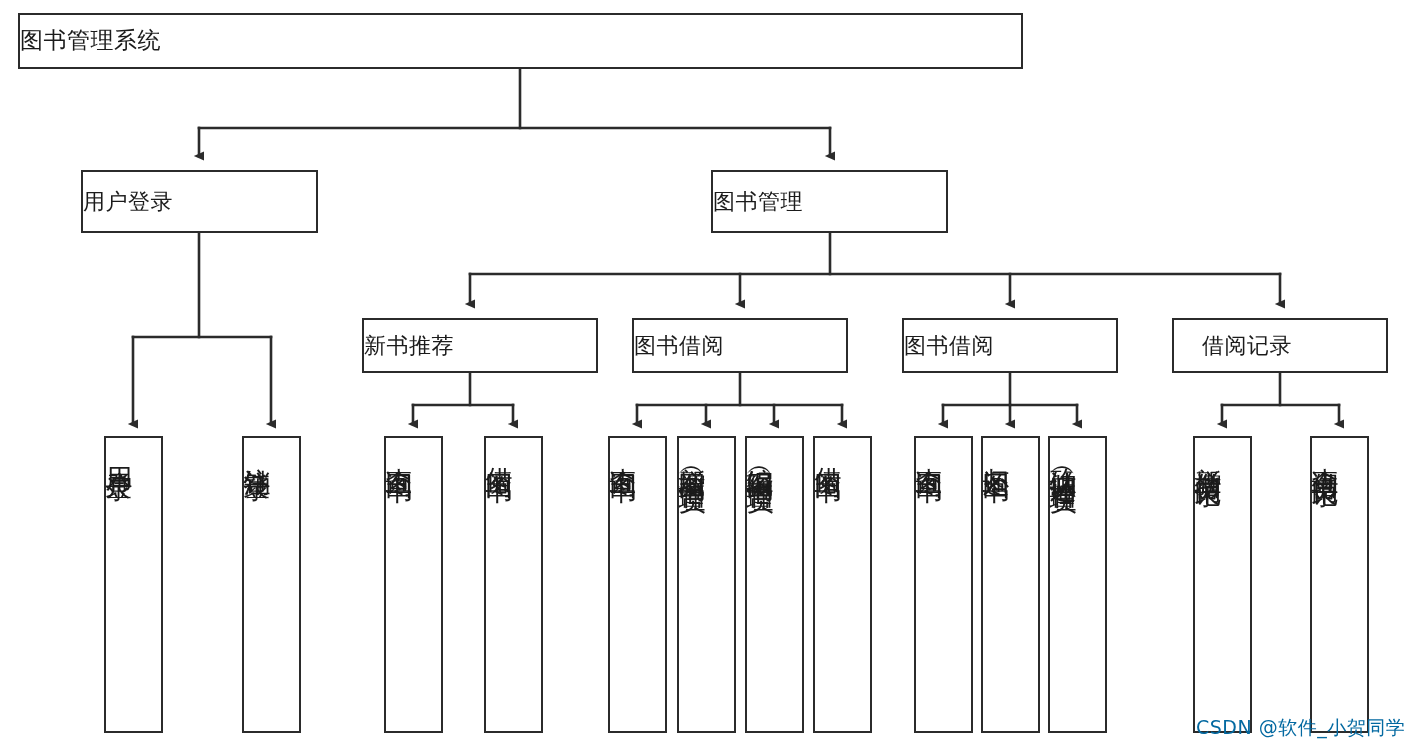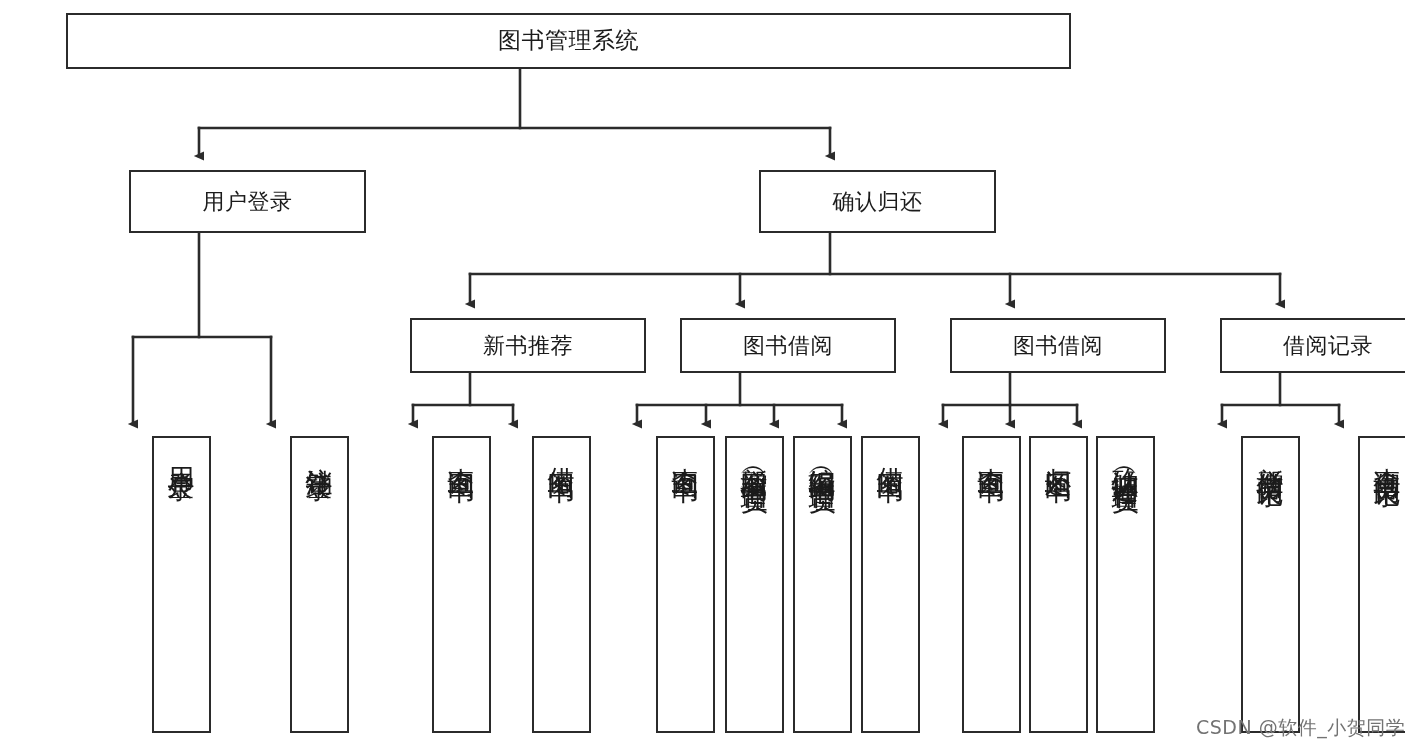--- a/index.html
+++ b/index.html
@@ -25,23 +25,22 @@
     height: 747px;
     pointer-events: none;
   }
   .node {
     position: absolute;
     box-sizing: border-box;
     background: #ffffff;
     border: 2px solid #2b2b2b;
     display: flex;
     align-items: center;
-    justify-content: center;
+    justify-content: flex-start;
     color: #1b1b1b;
-    margin-left: 48px;
   }
   .node-label {
     display: block;
     text-align: center;
     line-height: 1.18;
     letter-spacing: 0.5px;
   }
   
   .node.h .node-label {
     font-size: 22px;
@@ -60,21 +59,21 @@
     writing-mode: vertical-rl;
     text-orientation: upright;
     font-size: 27px;
     line-height: 1.0;
     letter-spacing: 3px;
     white-space: nowrap;
   }
   .watermark {
     position: absolute;
     font-size: 19px;
-    color: #737373;
+    color: #0369a1;
     white-space: nowrap;
     letter-spacing: 0.5px;
   }
 </style>
 </head>
 <body>
 
 <div id="canvas">
 
   <svg class="wires" viewBox="0 0 1405 747" xmlns="http://www.w3.org/2000/svg">
@@ -128,33 +127,33 @@
   </svg>
 
   <div class="node h root" style="left:18px; top:13px; width:1005px; height:56px;">
     <span class="node-label">图书管理系统</span>
   </div>
 
   <div class="node h" style="left:81px; top:170px; width:237px; height:63px;">
     <span class="node-label">用户登录</span>
   </div>
   <div class="node h" style="left:711px; top:170px; width:237px; height:63px;">
-    <span class="node-label">确认归还</span>
+    <span class="node-label">图书管理</span>
   </div>
 
   <div class="node h" style="left:362px; top:318px; width:236px; height:55px;">
     <span class="node-label">新书推荐</span>
   </div>
   <div class="node h" style="left:632px; top:318px; width:216px; height:55px;">
     <span class="node-label">图书借阅</span>
   </div>
   <div class="node h" style="left:902px; top:318px; width:216px; height:55px;">
     <span class="node-label">图书借阅</span>
   </div>
-  <div class="node h" style="left:1172px; top:318px; width:216px; height:55px;">
+  <div class="node h" style="left:1172px; top:318px; width:216px; height:55px;padding-left:28px;">
     <span class="node-label">借阅记录</span>
   </div>
 
   <div class="node v" style="left:104px; top:436px; width:59px; height:297px;">
     <span class="node-label">用户登录</span>
   </div>
   <div class="node v" style="left:242px; top:436px; width:59px; height:297px;">
     <span class="node-label">注销登录</span>
   </div>
 

